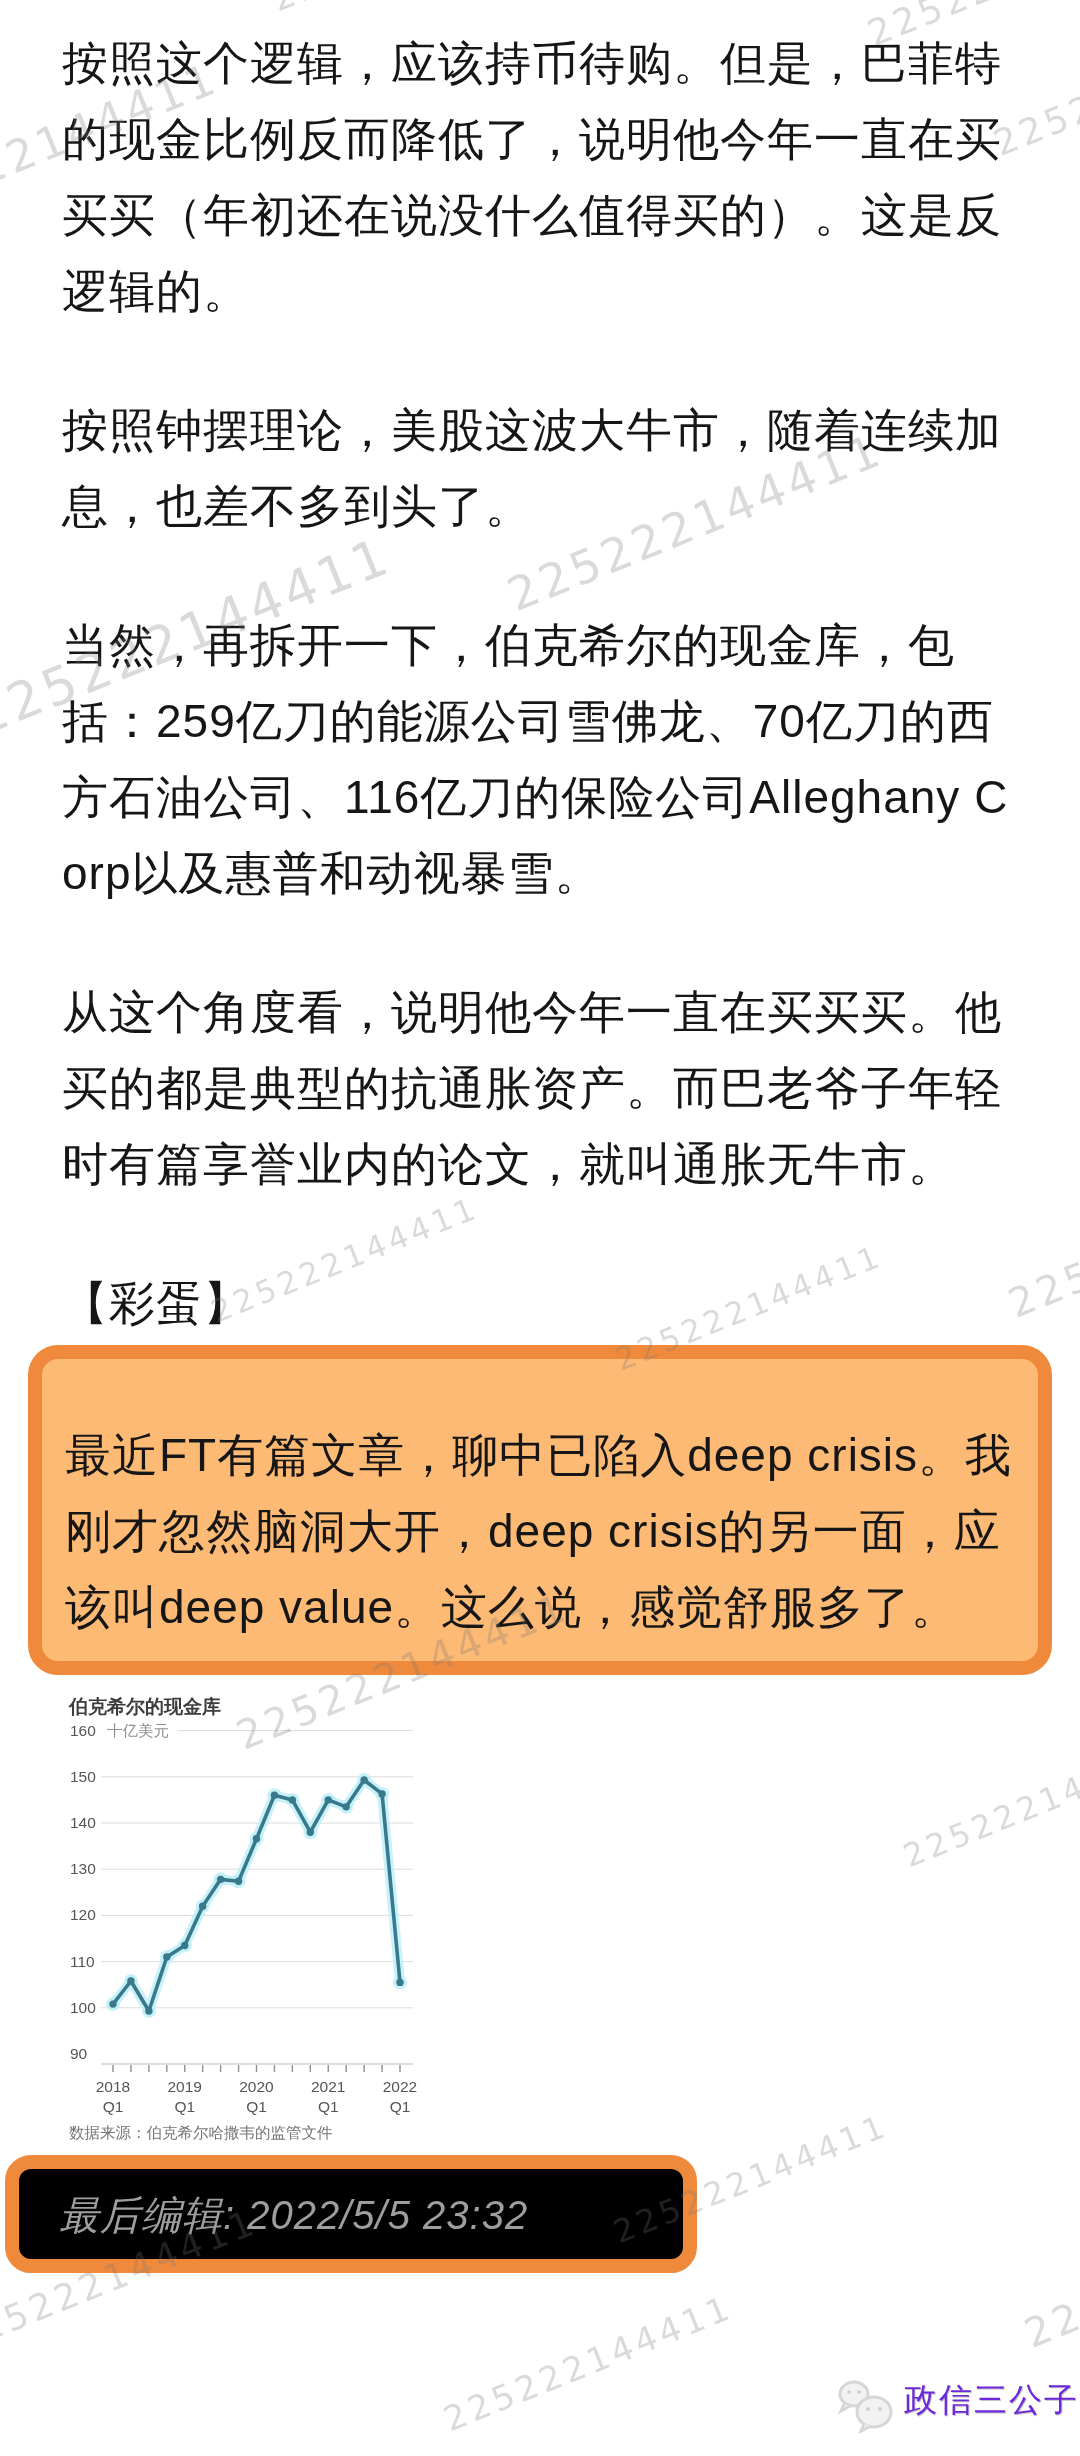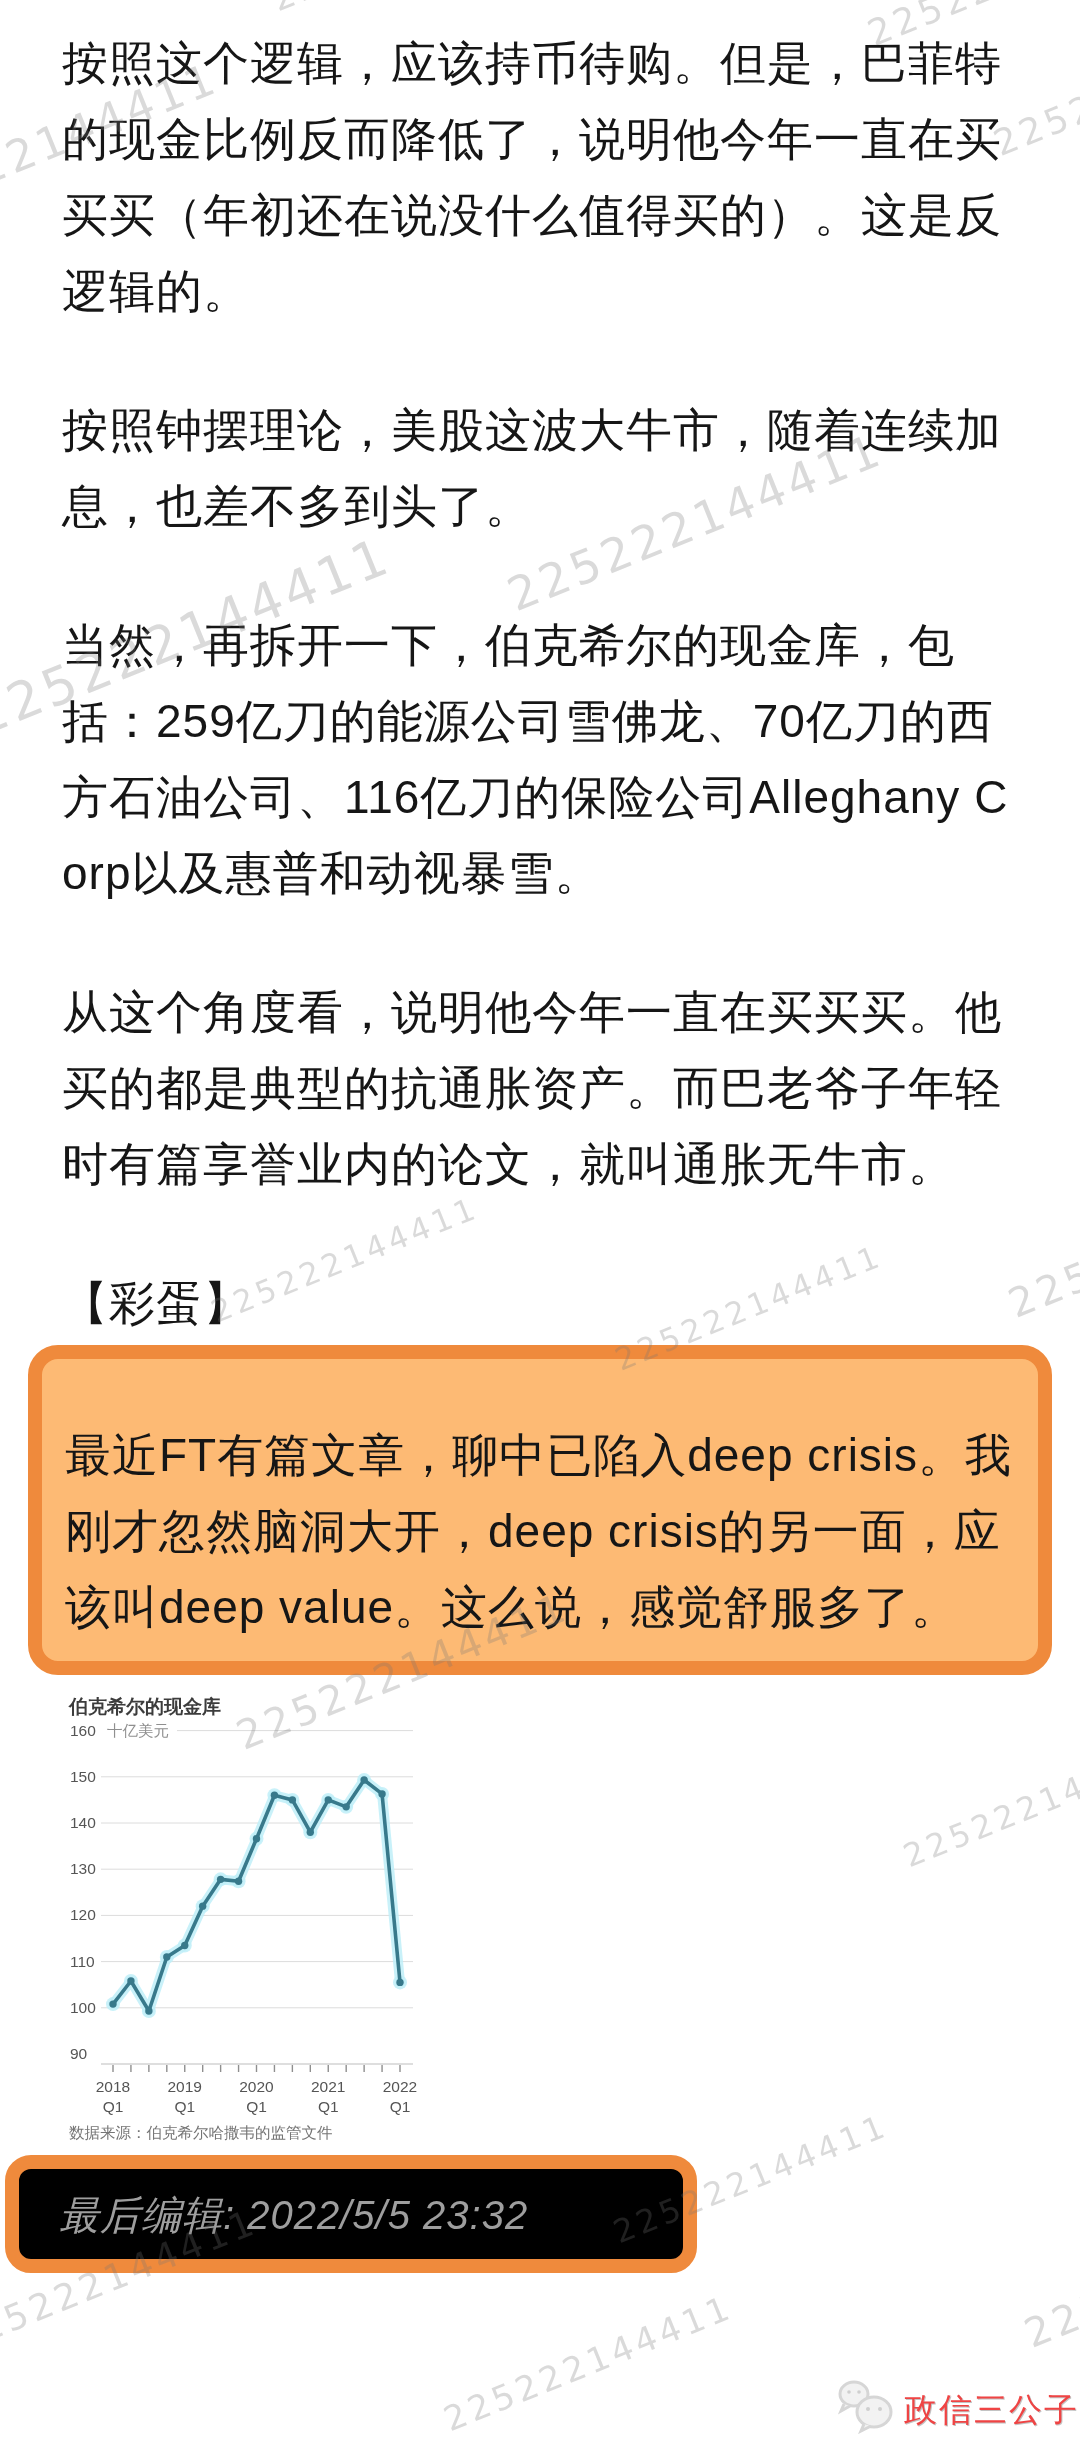--- a/index.html
+++ b/index.html
@@ -25,22 +25,22 @@
     width:692px;height:118px;margin-left:-57px;padding:22px 20px 0 40px;background:#000000;font-style:italic;
   }
   .edit-text{font-size:40px;line-height:48px;color:#9e9e9e;letter-spacing:1px;}
   .watermark{
     position:absolute;color:rgba(120,120,120,0.27);
     transform:rotate(-22deg);transform-origin:0 0;
     letter-spacing:4px;white-space:nowrap;pointer-events:none;z-index:5;
     font-family:"DejaVu Sans",sans-serif;
   }
   .stamp{
-    position:absolute;left:834px;top:2378px;display:flex;align-items:center;
-    color:#ef4444;font-size:33px;letter-spacing:2px;white-space:nowrap;
+    position:absolute;left:834px;top:2378px;display:flex;
+    color:#6d28d9;font-size:33px;letter-spacing:2px;white-space:nowrap;
     text-shadow:1px 1px 0 #c3c3c3;z-index:6;
   }
   .stamp .wechat-icon{margin-right:8px;display:inline-block;}
 </style>
 </head>
 <body>
 
 <div class="page">
 
   <span class="watermark" style="left:266px;top:-18px;font-size:34px;">225222144411</span>

